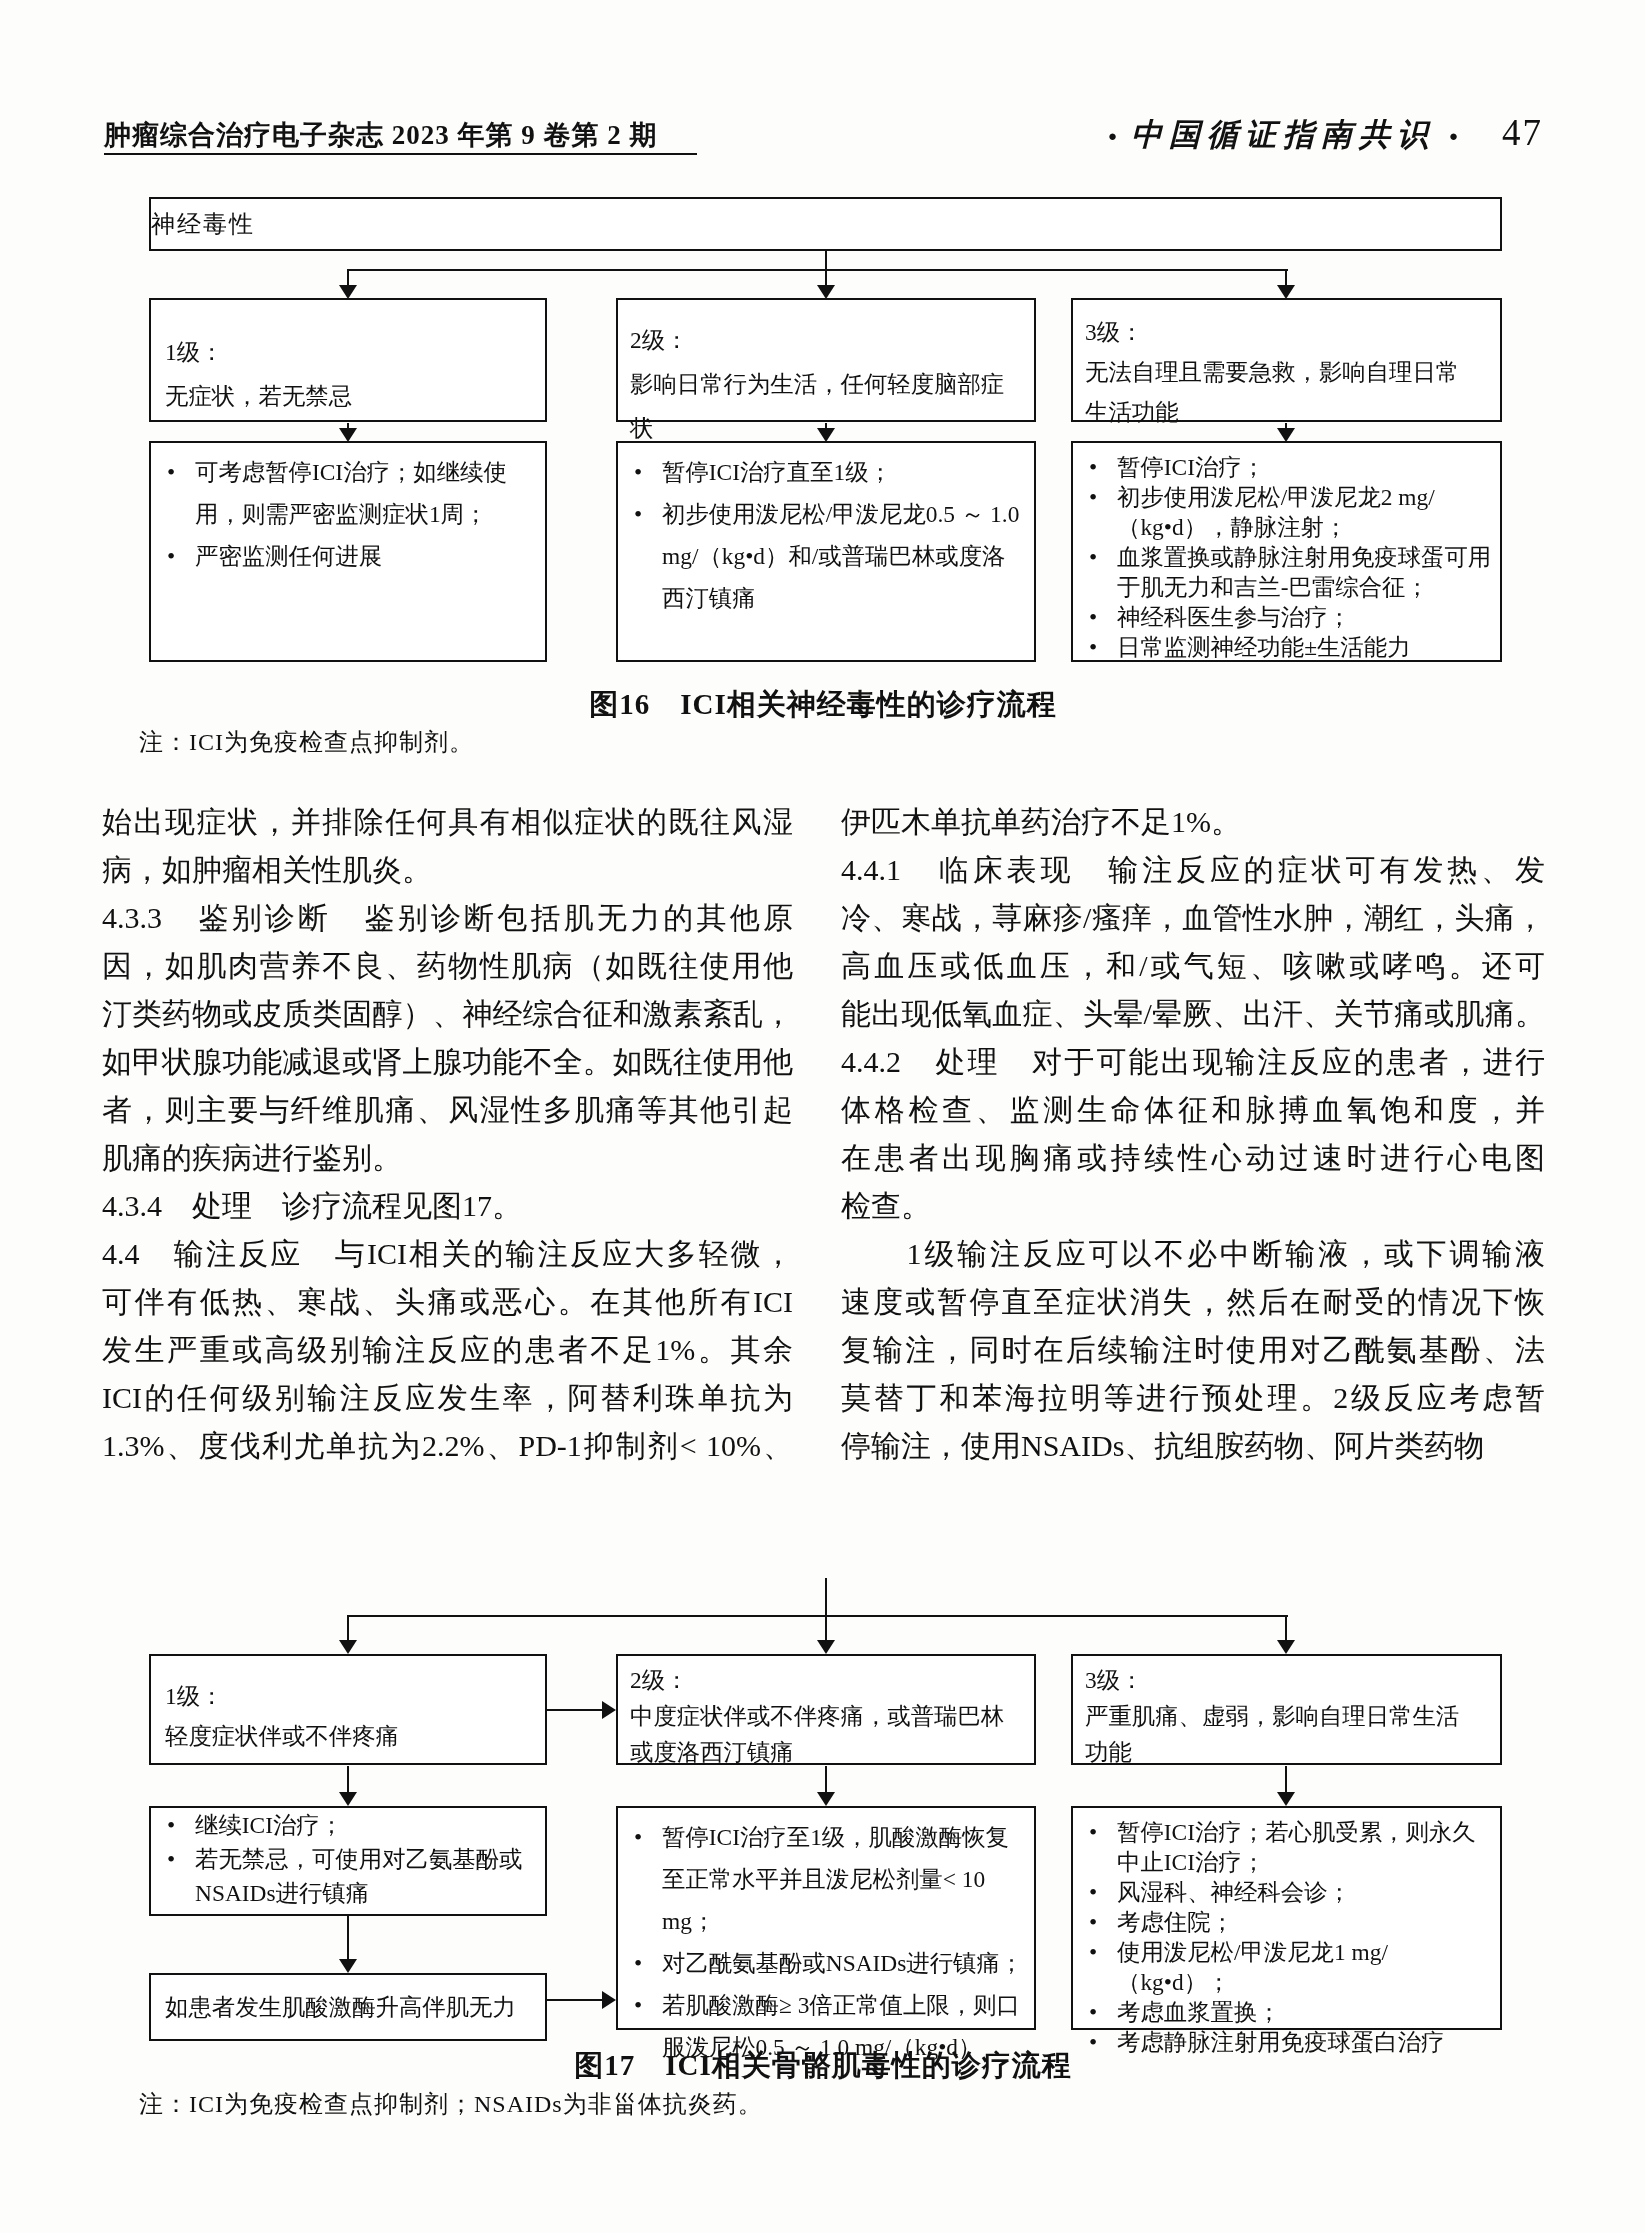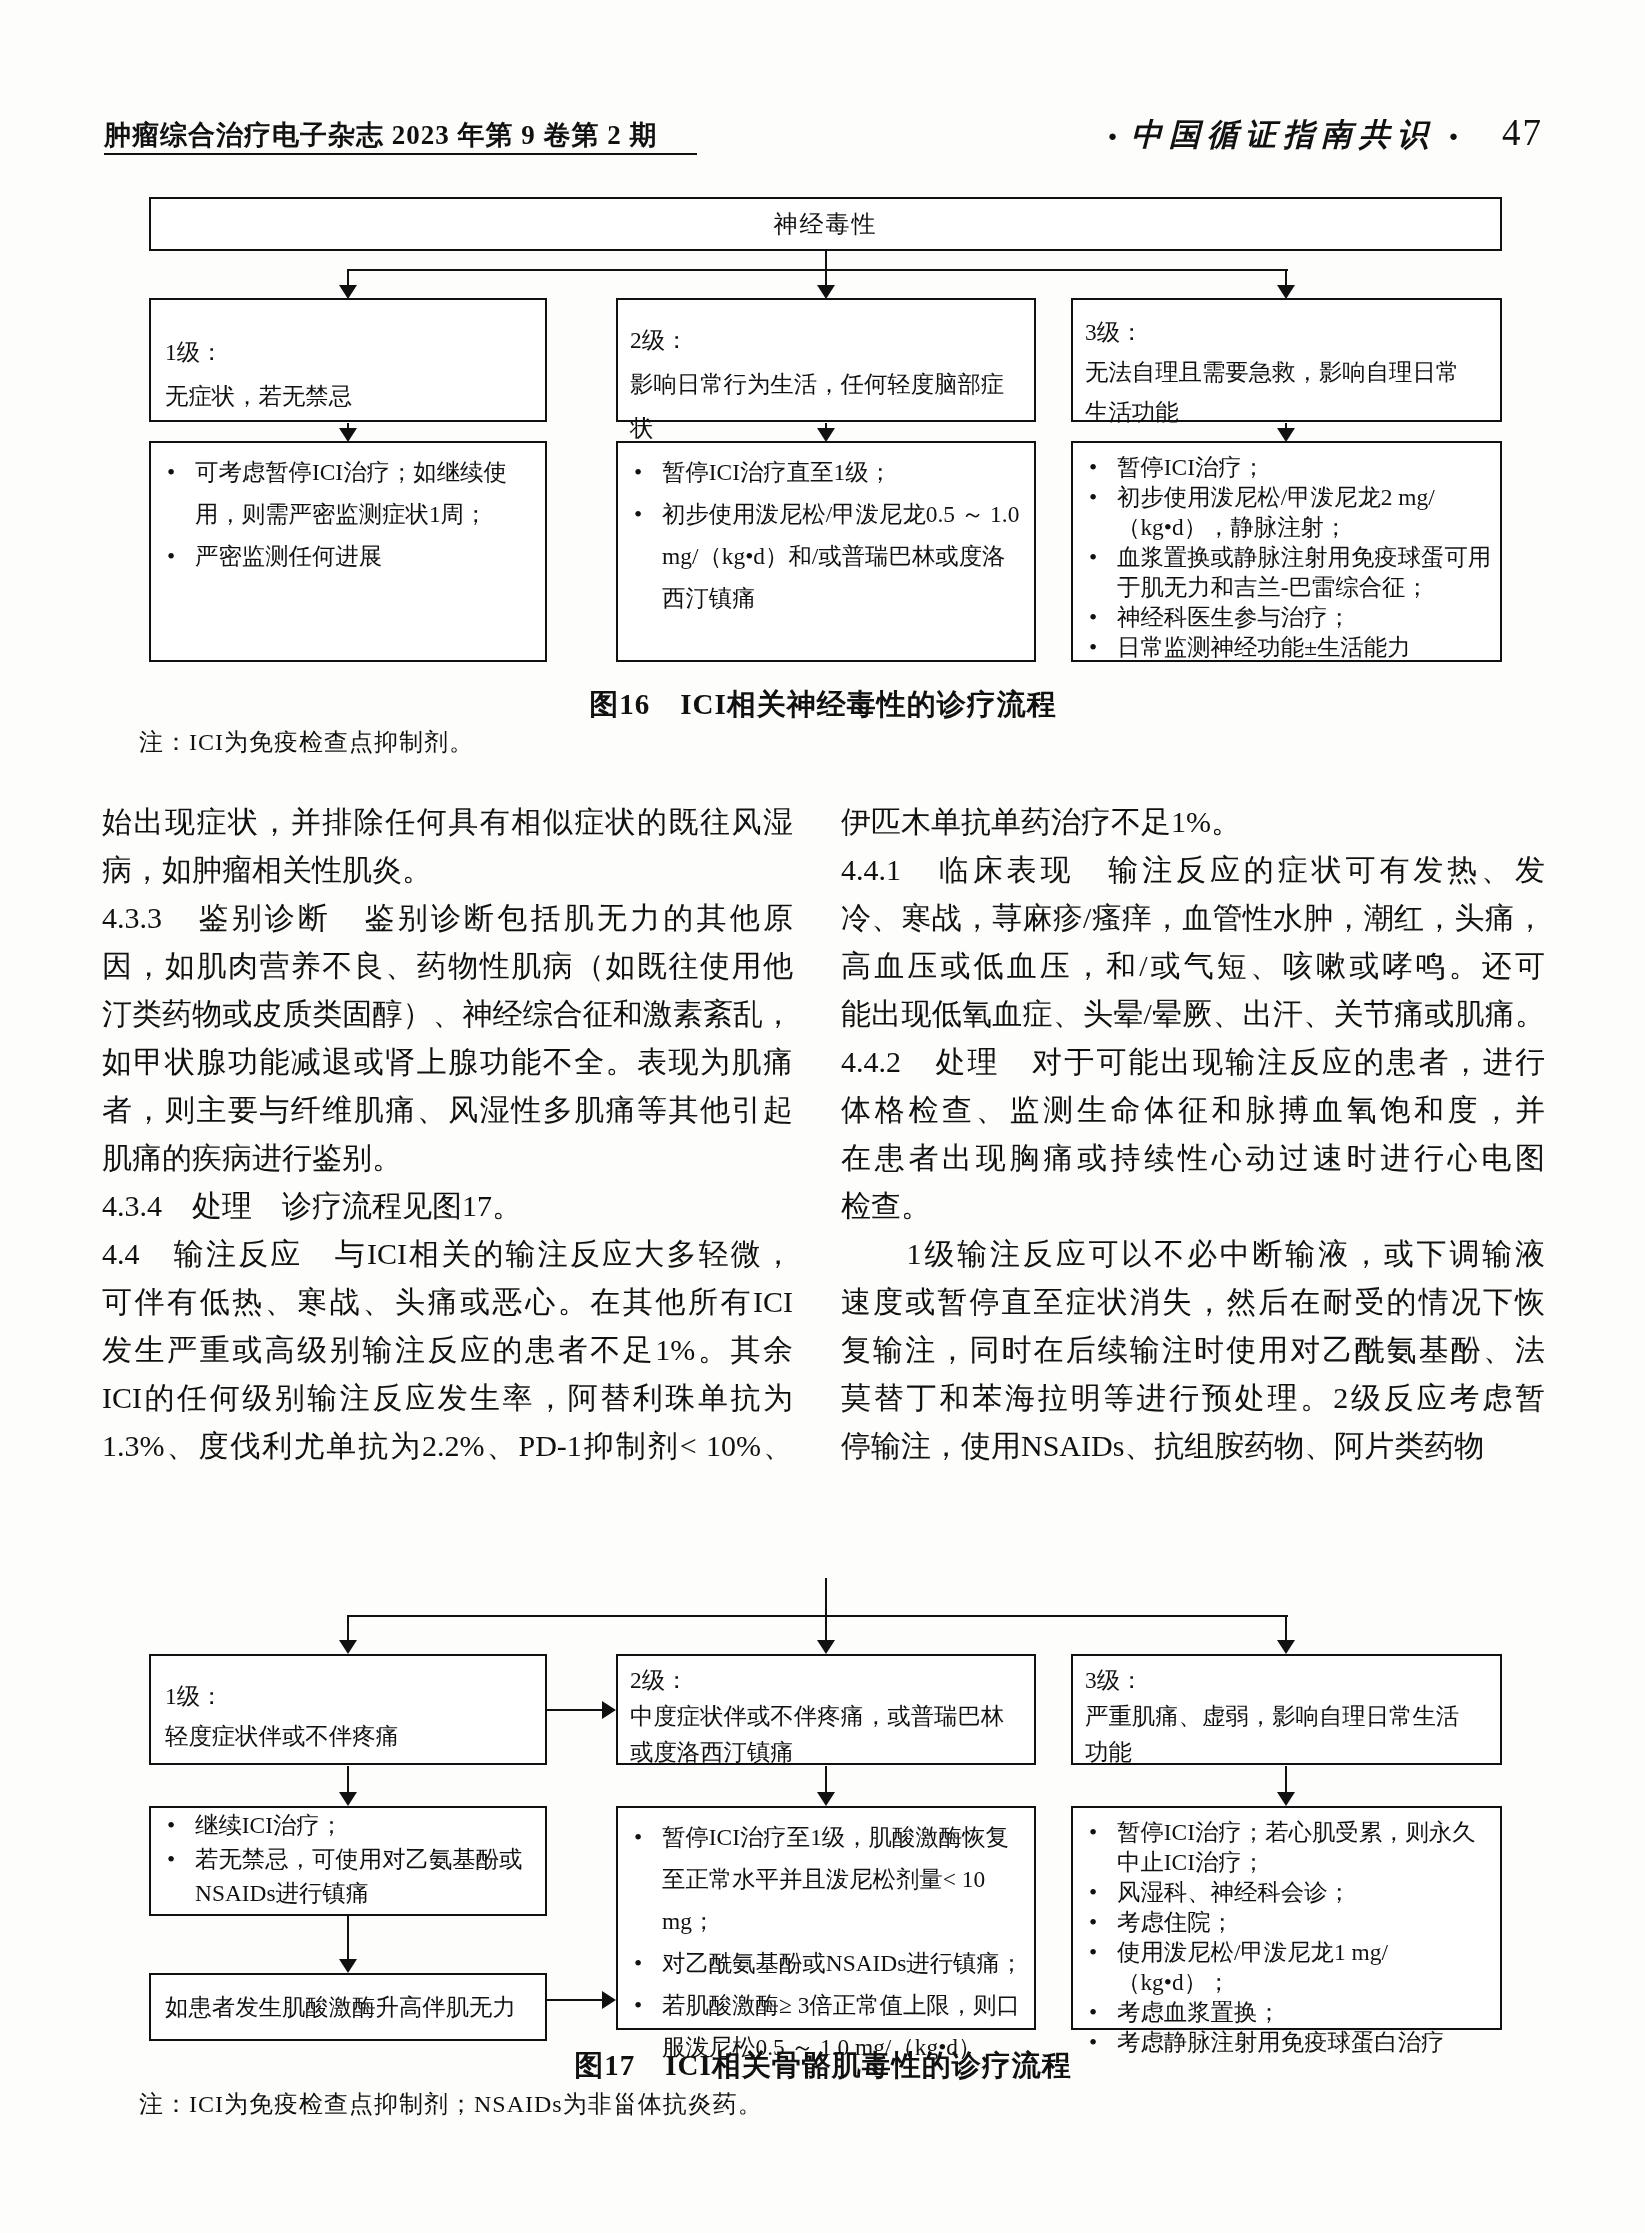--- a/index.html
+++ b/index.html
@@ -8,21 +8,21 @@
   
   .journal{position:absolute;left:104px;top:117px;font-size:27px;font-weight:bold;letter-spacing:1px;}
   .head-rule{position:absolute;left:104px;top:153px;width:593px;height:2px;background:#111;}
   .head-right{position:absolute;left:856px;top:111px;width:687px;text-align:right;white-space:nowrap;}
   .head-script{font-size:31px;font-weight:bold;font-style:italic;letter-spacing:7px;}
   .head-dot{font-size:15px;vertical-align:4px;padding:0 10px;}
   .pageno{font-size:37px;margin-left:30px;letter-spacing:2px;}
   
   .figure{position:absolute;left:149px;width:1353px;}
   .fc-box{position:absolute;box-sizing:border-box;border:2px solid #111;background:#fff;font-size:23.4px;}
-  .fc-root{display:flex;align-items:center;justify-content:center;font-size:24px;letter-spacing:2px;}
+  .fc-root{display:flex;align-items:center;justify-content:flex-start;font-size:24px;letter-spacing:2px;}
   .fc-actions{margin:0;list-style:none;padding:8px 8px 0 0;}
   .fc-li{position:relative;padding-left:44px;}
   .fc-li::before{content:"\2022";position:absolute;left:16px;}
   .vl{position:absolute;width:2px;background:#111;}
   .hl{position:absolute;height:2px;background:#111;}
   .ahd{position:absolute;width:0;height:0;border-left:9px solid transparent;border-right:9px solid transparent;border-top:14px solid #111;}
   .ahr{position:absolute;width:0;height:0;border-top:9px solid transparent;border-bottom:9px solid transparent;border-left:14px solid #111;}
   .caption{position:absolute;left:0;width:100%;text-align:center;font-size:29px;font-weight:bold;letter-spacing:1px;}
   .note{position:absolute;left:139px;font-size:24px;letter-spacing:1px;}
   
@@ -101,21 +101,21 @@
   <div class="caption" style="top:685px;">图16　ICI相关神经毒性的诊疗流程</div>
   <div class="note" style="top:726px;">注：ICI为免疫检查点抑制剂。</div>
 
   <div class="bcol" style="left:102px;width:691px;">
 
   <div class="bline">始出现症状，并排除任何具有相似症状的既往风湿</div>
       <div class="bline end">病，如肿瘤相关性肌炎。</div>
       <div class="bline">4.3.3　鉴别诊断　鉴别诊断包括肌无力的其他原</div>
       <div class="bline">因，如肌肉营养不良、药物性肌病（如既往使用他</div>
       <div class="bline">汀类药物或皮质类固醇）、神经综合征和激素紊乱，</div>
-      <div class="bline">如甲状腺功能减退或肾上腺功能不全。表现为肌痛</div>
+      <div class="bline">如甲状腺功能减退或肾上腺功能不全。如既往使用他</div>
       <div class="bline">者，则主要与纤维肌痛、风湿性多肌痛等其他引起</div>
       <div class="bline end">肌痛的疾病进行鉴别。</div>
       <div class="bline end">4.3.4　处理　诊疗流程见图17。</div>
       <div class="bline">4.4　输注反应　与ICI相关的输注反应大多轻微，</div>
       <div class="bline">可伴有低热、寒战、头痛或恶心。在其他所有ICI中，</div>
       <div class="bline">发生严重或高级别输注反应的患者不足1%。其余</div>
       <div class="bline">ICI的任何级别输注反应发生率，阿替利珠单抗为</div>
       <div class="bline">1.3%、度伐利尤单抗为2.2%、PD-1抑制剂&lt; 10%、</div>
     </div>
   <div class="bcol" style="left:841px;width:704px;">

